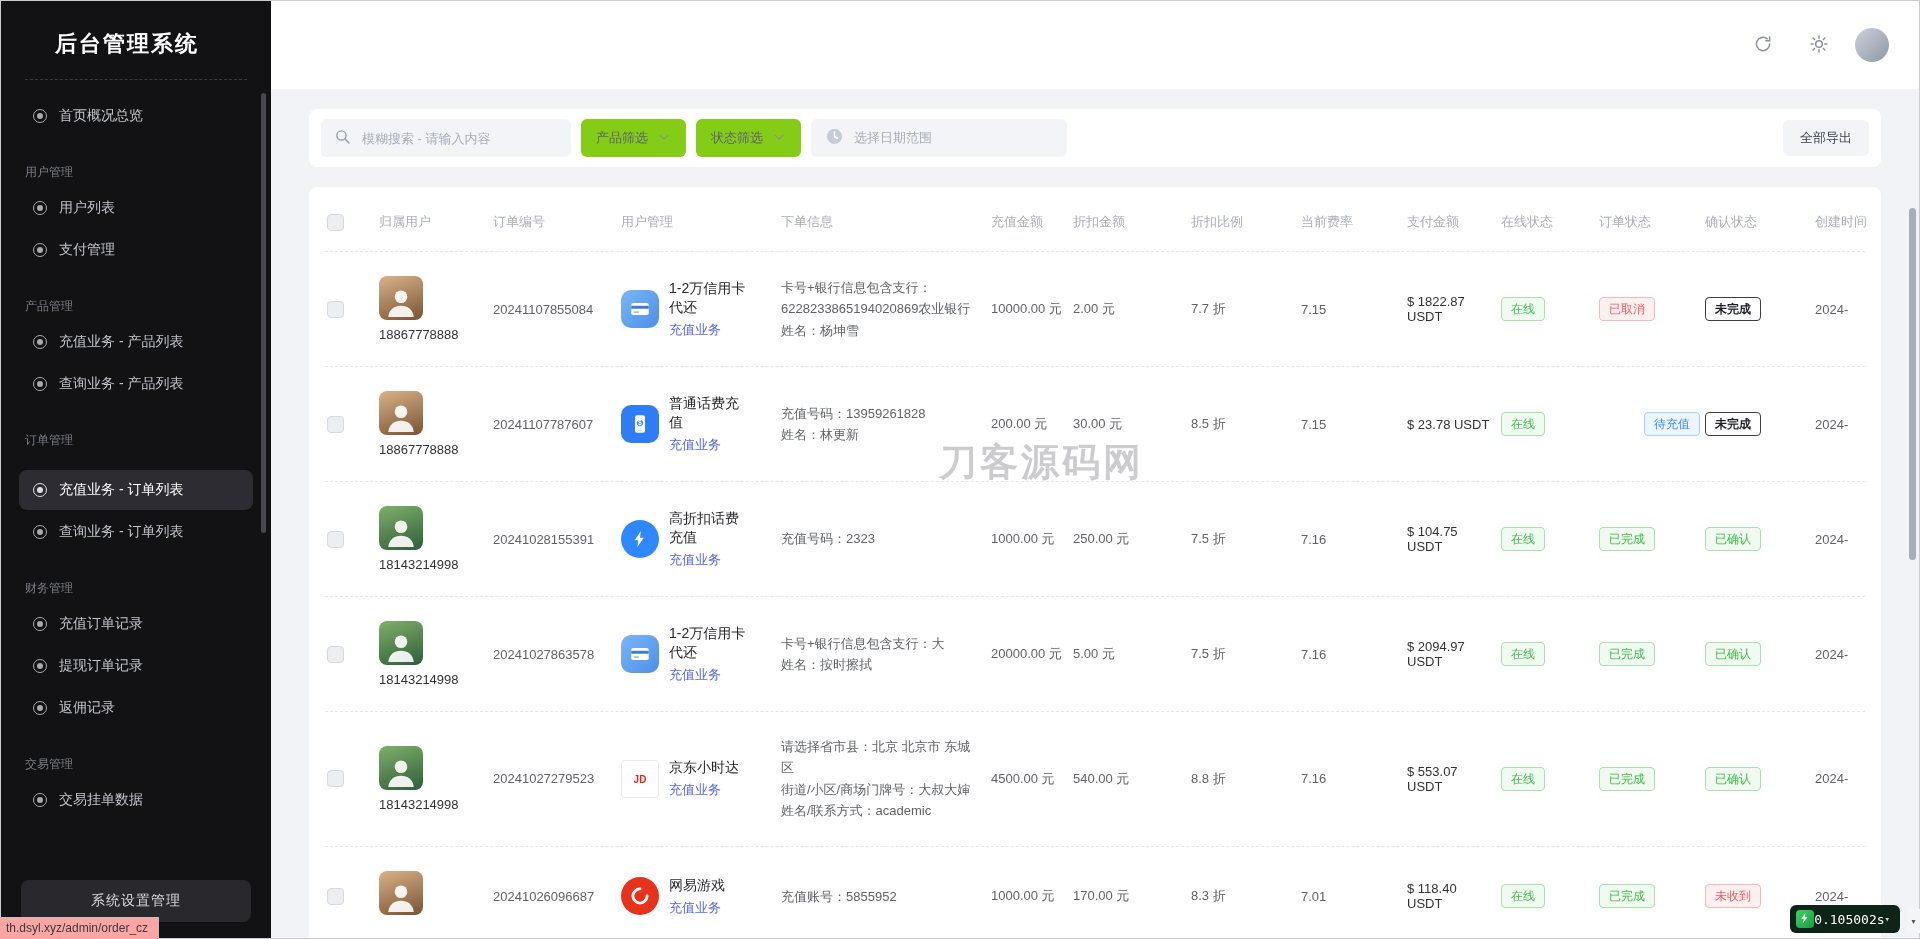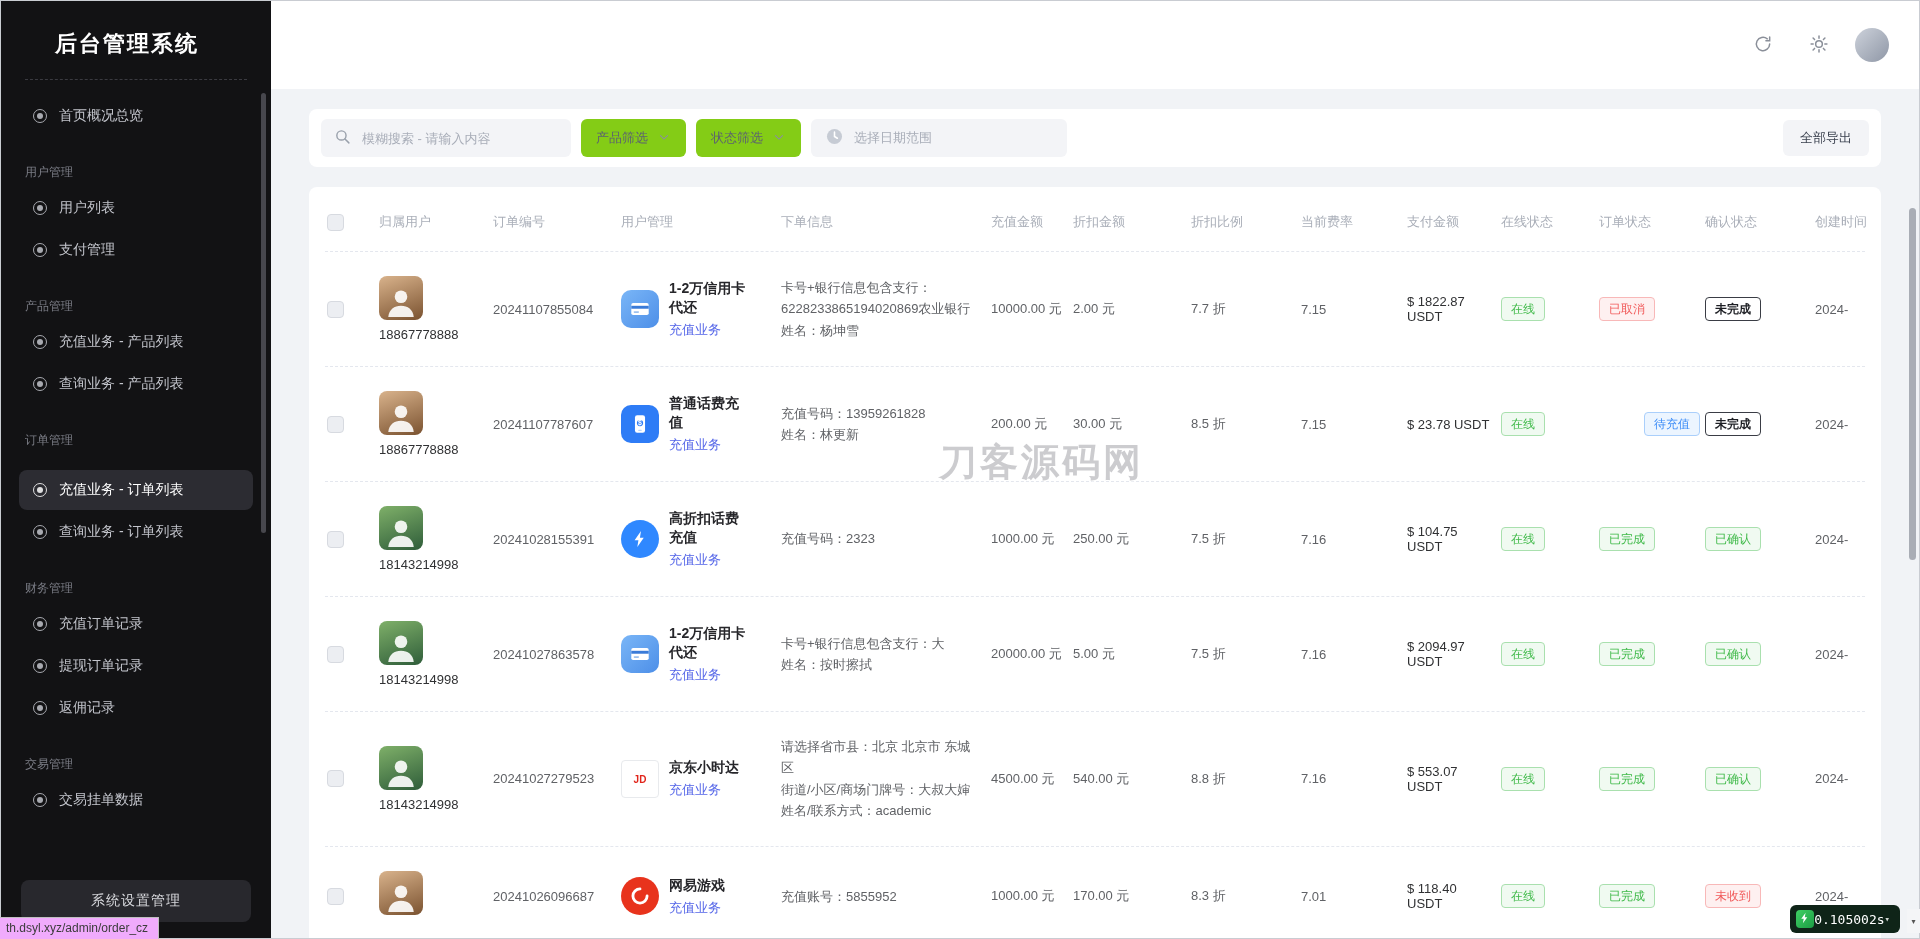--- a/index.html
+++ b/index.html
@@ -68,35 +68,35 @@
   .avatar[data-avatar="man-glasses"]{ background:linear-gradient(160deg,#7fb069,#2f5d3a); }
   .phone { color:#303133; }
   .c-biz { display:flex; align-items:center; gap:10px; }
   .biz-icon { width:38px; height:38px; min-width:38px; display:flex; align-items:center; justify-content:center; }
   .biz-icon[data-icon="credit-card"] { background:linear-gradient(135deg,#7ab6f7,#4d8fe8); border-radius:10px; }
   .biz-icon[data-icon="phone"]       { background:#2e7cf6; border-radius:10px; }
   .biz-icon[data-icon="bolt"]        { background:#2f88ff; border-radius:50%; }
   .biz-icon[data-icon="jd"]          { background:#ffffff; border:1px solid #e8eaed; border-radius:4px; }
   .biz-icon[data-icon="netease"]     { background:#e8331c; border-radius:50%; }
   .biz-text { display:flex; flex-direction:column; gap:4px; width:78px; }
-  .biz-name { color:#26262a; font-weight:700; font-size:14px; line-height:1.35; }
+  .biz-name { color:#26262a; font-weight:400; font-size:14px; line-height:1.35; }
   .biz-type { color:var(--accent,#5566e8); font-size:13px; }
   .c-info { white-space:pre-line; line-height:1.65; color:#606266; }
   .c-pay { color:#303133; }
   .badge { display:inline-block; padding:2px 9px; border-radius:4px; font-size:12px; line-height:1.5; border:1px solid; white-space:nowrap; }
   .badge[data-type="success"] { color:var(--success,#3eb948); border-color:#a9e0ae; background:#f0faf1; }
   .badge[data-type="danger"]  { color:var(--danger,#f15b5b); border-color:#f8b8b8; background:#fef0f0; }
   .badge[data-type="primary"] { color:var(--primary,#3a8bf7); border-color:#aacffb; background:#ecf5ff;margin-left:45px; }
   .badge[data-type="dark"]    { color:var(--dark,#1d1f24); border-color:#3a3d45; background:#fff; font-weight:600; }
 
   .watermark { position:absolute; left:630px; top:250px; font-size:38px; font-weight:800; letter-spacing:3px;
     color:rgba(120,122,128,0.38); text-shadow:1px 1px 0 rgba(255,255,255,0.75); pointer-events:none; }
 
   
-  .url-tip { position:fixed; left:0; bottom:0; background:#f0abfc; border:1px solid #bfbfbf; border-left:none; border-bottom:none;
+  .url-tip { position:fixed; left:0; bottom:0; background:#fca5a5; border:1px solid #bfbfbf; border-left:none; border-bottom:none;
     padding:3px 10px 4px 6px; font-size:12px; color:#3c3c3c; z-index:30;text-align:right; }
   .perf { position:fixed; right:20px; bottom:6px; height:28px; background:#0f2418; border-radius:6px; color:#fff;
     display:flex; align-items:center; gap:0; padding:0 10px 0 6px; font-size:13px; z-index:30; cursor:pointer;
     font-family:"DejaVu Sans Mono","Liberation Mono",monospace; }
   .perf-icon { width:18px; height:18px; border-radius:4px; background:linear-gradient(135deg,#3fd163,#1c9c44);
     display:flex; align-items:center; justify-content:center; }
   .perf-caret { font-size:9px; color:#cfd6d0; }
   .scroll-corner { position:fixed; right:0; bottom:6px; width:13px; height:24px; background:#f4f5f7; color:#555;
     display:flex; align-items:center; justify-content:center; font-size:8px; z-index:29; }
   .page-scrollbar { position:fixed; right:4px; top:208px; width:7px; height:352px; background:#a9adb5; border-radius:4px; z-index:28; cursor:pointer; }

